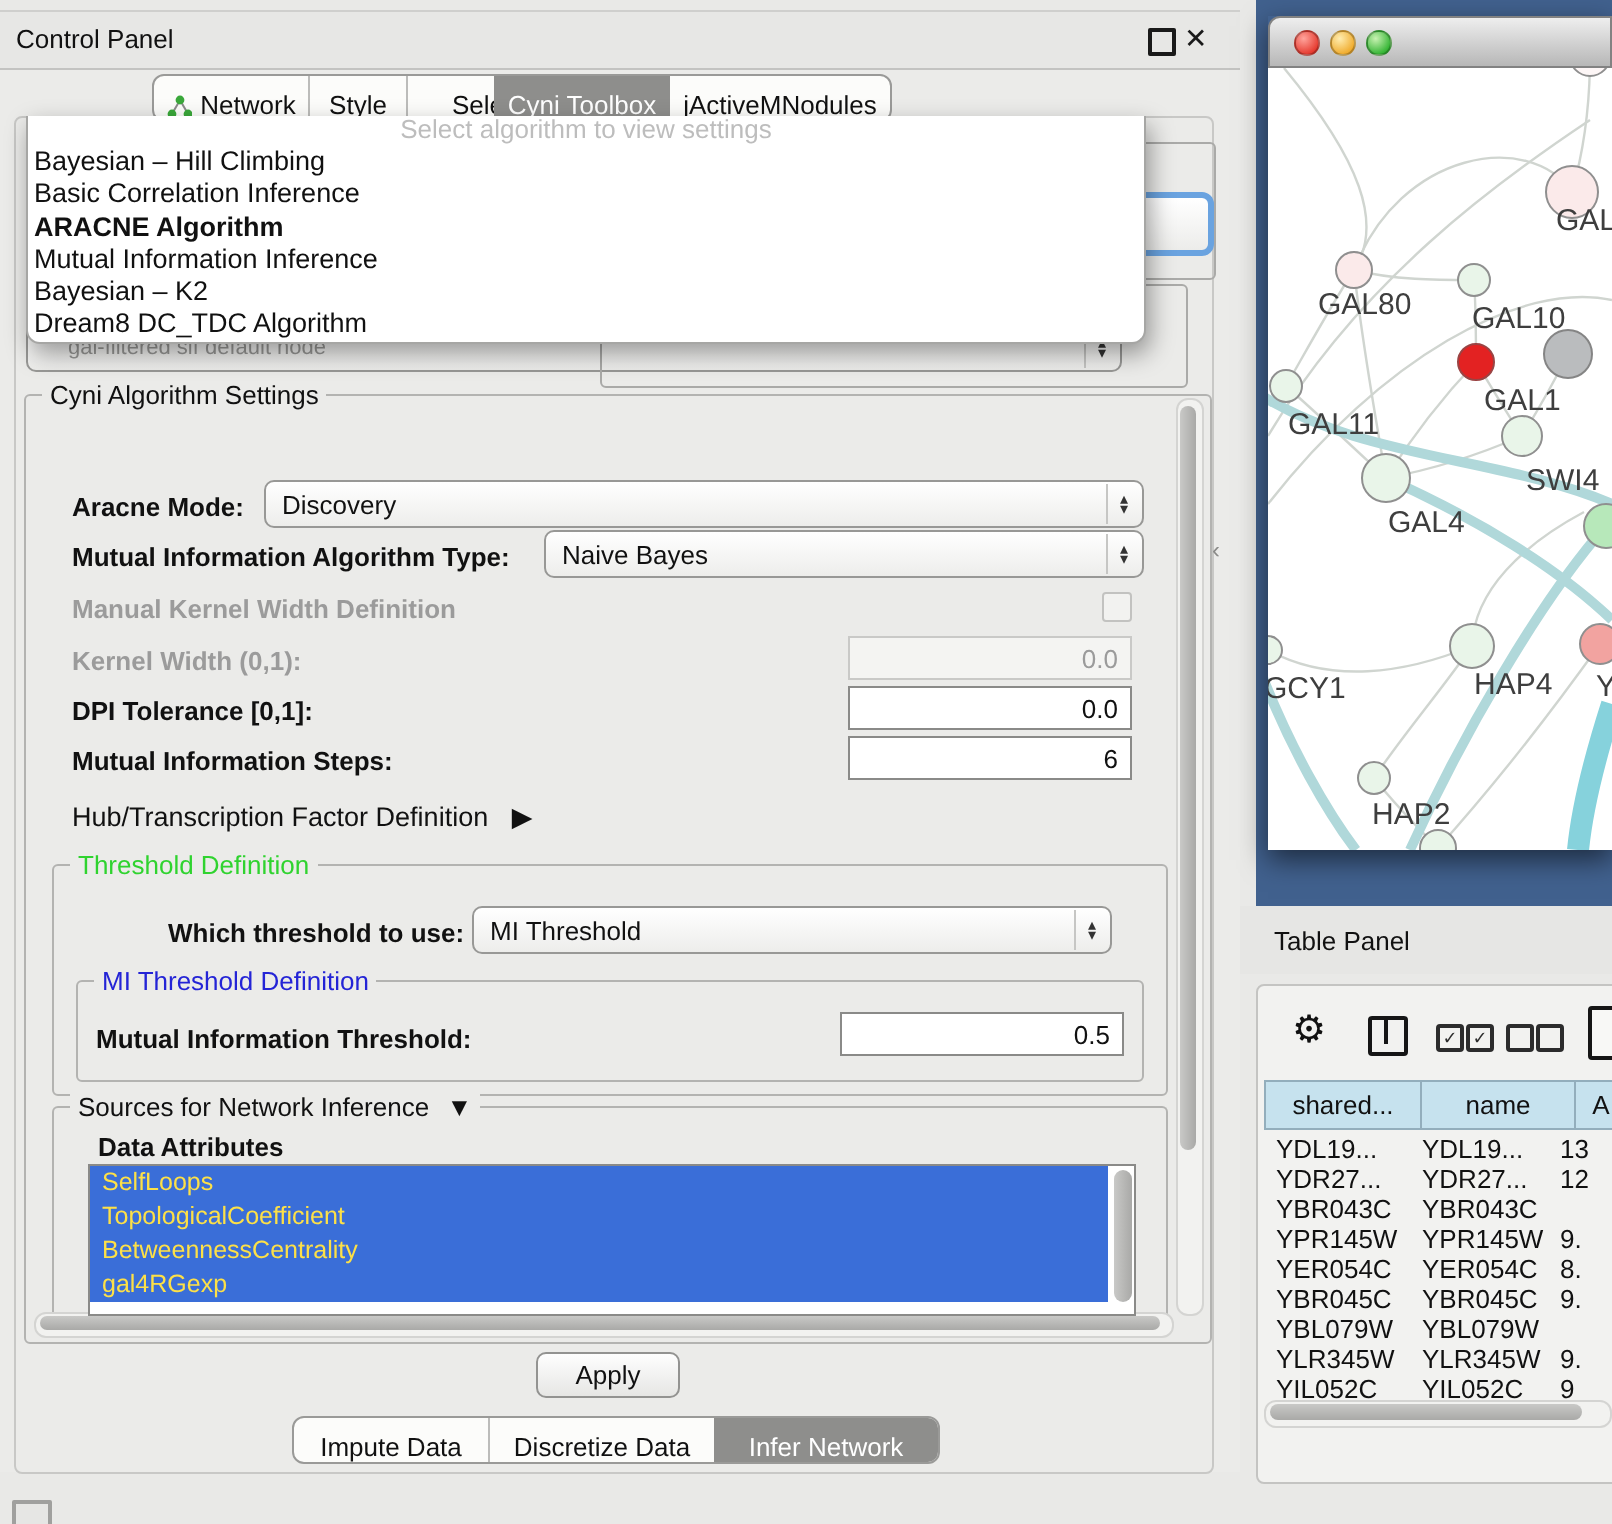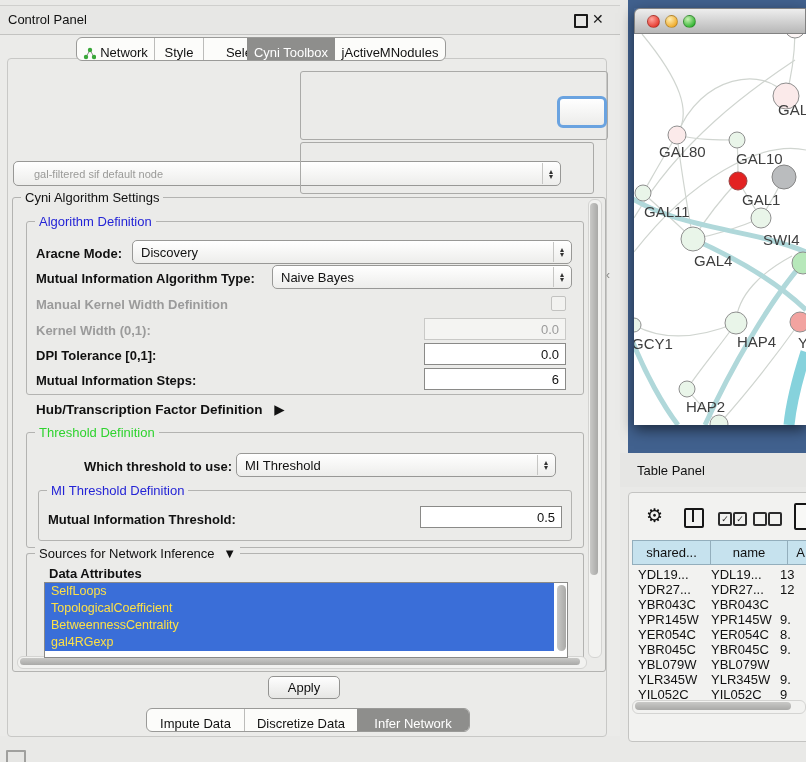--- a/index.html
+++ b/index.html
@@ -26,21 +26,21 @@
   
   .frag{position:absolute;border:1px solid #aaaaa8;border-radius:3px;z-index:5;}
   .frag-focus{position:absolute;border:3px solid #6aa3e0;border-radius:6px;background:linear-gradient(#fff,#ececea);z-index:5;}
   
   .grp{position:absolute;border:1px solid #b3b3b1;border-radius:3px;z-index:6;}
   .legend{position:absolute;top:-8px;left:8px;background:#ebebe9;padding:0 4px;font-size:13px;white-space:nowrap;}
   .legend.blue{color:#2424d6;}
   .legend.green{color:#2fd32f;}
   .lbl{position:absolute;font-size:13px;font-weight:bold;white-space:nowrap;z-index:7;}
   .lbl.dis{color:#9b9b9b;}
-  .lbl.plain{font-weight:bold;}
+  .lbl.plain{font-weight:normal;}
   .combo{position:absolute;border:1px solid #98989б;border:1px solid #989896;border-radius:5px;background:linear-gradient(#ffffff,#ededeb);
          display:flex;align-items:center;padding-left:8px;font-size:13px;box-sizing:border-box;z-index:7;}
   .stepper{position:absolute;right:1px;top:1px;bottom:1px;width:16px;border-left:1px solid #c6c6c4;
            display:flex;flex-direction:column;align-items:center;justify-content:center;font-size:8px;line-height:5px;color:#333;}
   .field{position:absolute;border:1px solid #8a8a88;background:#fff;box-sizing:border-box;font-size:13px;
          display:flex;align-items:center;justify-content:flex-end;padding-right:6px;z-index:7;}
   .field.dis{border-color:#c9c9c7;background:#f4f4f2;color:#9b9b9b;}
   .check{position:absolute;width:13px;height:13px;border:1px solid #c2c2c0;background:#f2f2f0;border-radius:2px;z-index:7;}
   .sb-track{position:absolute;background:#f2f2f0;border:1px solid #d4d4d2;border-radius:6px;z-index:7;}
   .sb-thumb{position:absolute;border-radius:5px;background:linear-gradient(90deg,#c9c9c7,#a9a9a7);}
@@ -121,34 +121,40 @@
     <div class="frag-focus" style="left:557px;top:90px;width:44px;height:26px;"></div>
     <div class="frag" style="left:300px;top:136px;width:292px;height:50px;"></div>
     <div class="combo" style="left:13px;top:155px;width:548px;height:25px;z-index:4;color:#9a9a98;font-size:11px;">
       <span style="padding-left:12px;">gal-filtered sif default node</span>
       <span class="stepper">
           <span>▴</span>
           <span>▾</span>
         </span>
     </div>
 
+    <div class="popup" style="left:13px;top:52px;width:560px;height:114px;">
+      <div class="popup-ph">Select algorithm to view settings</div>
+      <div class="popup-item">Bayesian – Hill Climbing</div>
+      <div class="popup-item">Basic Correlation Inference</div>
+      <div class="popup-item bold">ARACNE Algorithm</div>
+      <div class="popup-item">Mutual Information Inference</div>
+      <div class="popup-item">Bayesian – K2</div>
+      <div class="popup-item">Dream8 DC_TDC Algorithm</div>
+    </div>
 
     <div class="grp" style="left:12px;top:191px;width:592px;height:473px;">
       <span class="legend">Cyni Algorithm Settings</span>
     </div>
     <div class="sb-track" style="left:588px;top:193px;width:12px;height:457px;">
       <span class="sb-thumb" style="left:1px;top:3px;width:8px;height:372px;"></span>
     </div>
     <div class="sb-track" style="left:17px;top:650px;width:568px;height:11px;">
       <span class="sb-thumb h" style="left:2px;top:1px;width:560px;height:7px;"></span>
     </div>
 
-    <div class="grp" style="left:26px;top:215px;width:556px;height:172px;">
-      <span class="legend blue">Algorithm Definition</span>
-    </div>
     <span class="lbl" style="left:36px;top:240px;">Aracne Mode:</span>
     <div class="combo" style="left:132px;top:234px;width:440px;height:24px;">
       <span>Discovery</span>
       <span class="stepper">
           <span>▴</span>
           <span>▾</span>
         </span>
     </div>
     <span class="lbl" style="left:36px;top:265px;">Mutual Information Algorithm Type:</span>
     <div class="combo" style="left:272px;top:259px;width:300px;height:24px;">

